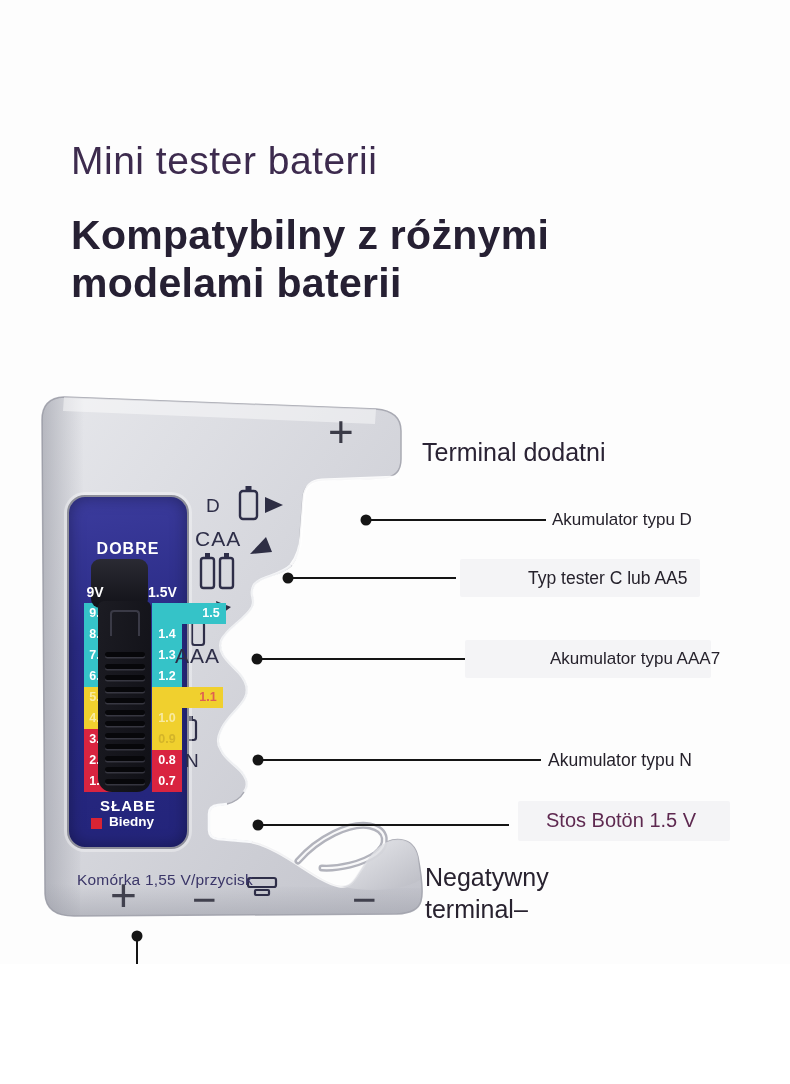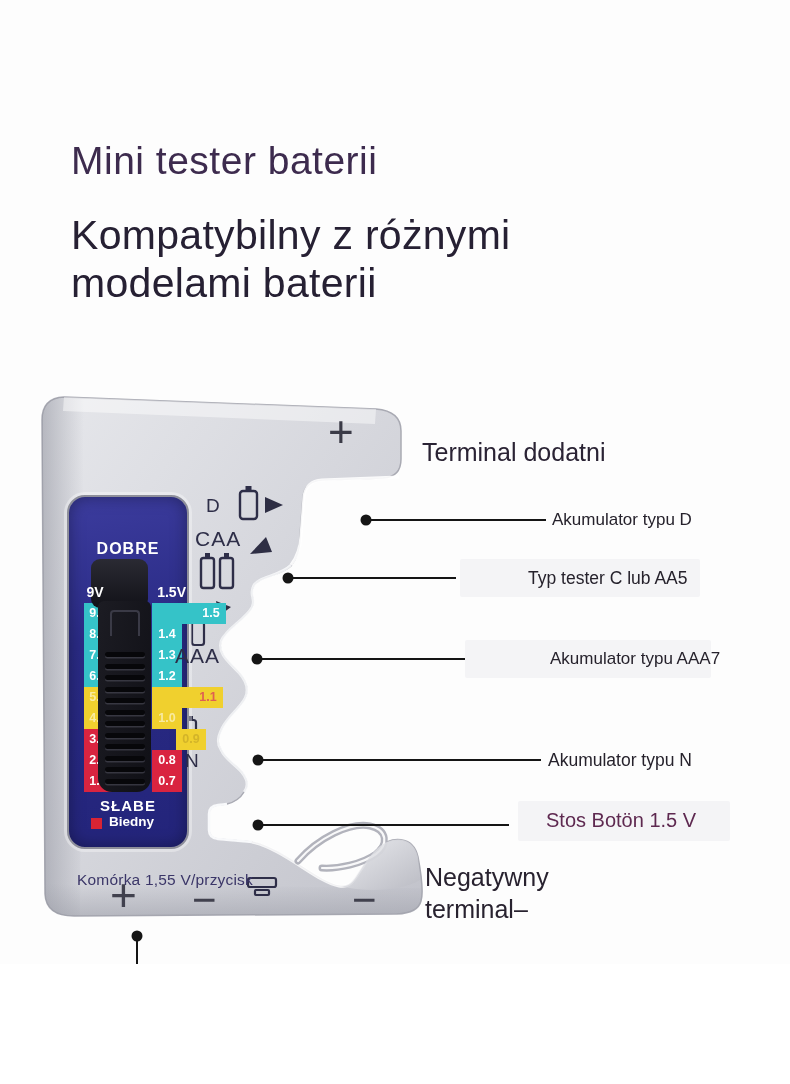--- a/index.html
+++ b/index.html
@@ -4,32 +4,32 @@
 <style>
   html,body{margin:0;padding:0;background:#ffffff;}
   #stage{
     position:relative;width:790px;height:964px;overflow:hidden;
     background:#fdfdfd;font-family:"Liberation Sans",sans-serif;
     -webkit-font-smoothing:antialiased;
   }
   .abs{position:absolute;}
   
   .title-main{left:71px;top:139px;font-size:39px;color:#3d2b4e;letter-spacing:.5px;z-index:5;}
-  .title-sub{left:71px;top:211px;font-size:41px;line-height:48px;color:#262033;letter-spacing:.3px;z-index:5;}
+  .title-sub{left:71px;top:211px;font-size:41px;line-height:48px;color:#262033;letter-spacing:.3px;z-index:5;font-weight:bold;}
   
   #device-svg{left:0;top:0;z-index:1;}
   
   .lcd{left:67px;top:495px;width:122px;height:354px;border-radius:18px;
        background:linear-gradient(168deg,#3c3c9e 0%,#2a2b85 40%,#23247a 100%);
        border:2px solid #8e8f9a;box-shadow:0 0 0 3px rgba(255,255,255,.35), inset 0 0 16px rgba(0,0,0,.35);
        box-sizing:border-box;z-index:2;}
   .lcd-good{left:67px;top:540px;width:122px;text-align:center;color:#ffffff;font-weight:bold;
             font-size:16px;letter-spacing:1px;z-index:4;}
   .lcd-h-left{left:78px;top:584px;width:34px;text-align:center;color:#ffffff;font-weight:bold;font-size:14px;z-index:4;}
-  .lcd-h-right{left:148px;top:584px;width:38px;text-align:right;color:#ffffff;font-weight:bold;font-size:14px;z-index:4;}
+  .lcd-h-right{left:148px;top:584px;width:38px;text-align:left;color:#ffffff;font-weight:bold;font-size:14px;z-index:4;}
   .cell{width:28px;height:21px;line-height:21px;text-align:center;font-size:12.5px;font-weight:bold;
         color:#ffffff;z-index:3;}
   .cell.right{width:30px;}
   .band-cyan{background:#35c3c8;}
   .band-yellow{background:#f0d02e;}
   .band-red{background:#d92440;}
   .t-fade{color:rgba(255,255,255,.55);}
   .t-salmon{color:#df5f52;padding-left:41px;}
   .t-dim{color:#d3b429;}
   .lcd-weak{left:67px;top:797px;width:122px;text-align:center;color:#ffffff;font-weight:bold;
@@ -207,21 +207,21 @@
   <div class="abs cell band-red" style="left:84px;top:729px;">3.6</div>
   <div class="abs cell band-red" style="left:84px;top:750px;">2.7</div>
   <div class="abs cell band-red" style="left:84px;top:771px;">1.8</div>
 
   <div class="abs cell right band-cyan" style="left:152px;top:603px;padding-left:44px;">1.5</div>
   <div class="abs cell right band-cyan" style="left:152px;top:624px;">1.4</div>
   <div class="abs cell right band-cyan" style="left:152px;top:645px;">1.3</div>
   <div class="abs cell right band-cyan" style="left:152px;top:666px;">1.2</div>
   <div class="abs cell right band-yellow t-salmon" style="left:152px;top:687px;">1.1</div>
   <div class="abs cell right band-yellow t-fade" style="left:152px;top:708px;">1.0</div>
-  <div class="abs cell right band-yellow t-dim" style="left:152px;top:729px;margin-left:24px;">0.9</div>
+  <div class="abs cell right band-yellow t-dim" style="left:152px;top:729px;">0.9</div>
   <div class="abs cell right band-red" style="left:152px;top:750px;">0.8</div>
   <div class="abs cell right band-red" style="left:152px;top:771px;">0.7</div>
 
   <div class="abs slider-tab"></div>
   <div class="abs slider-shaft"></div>
   <div class="abs slider-notch"></div>
   <div class="abs ridge" style="top:652px;"></div>
   <div class="abs ridge" style="top:663.5px;"></div>
   <div class="abs ridge" style="top:675px;"></div>
   <div class="abs ridge" style="top:686.5px;"></div>

